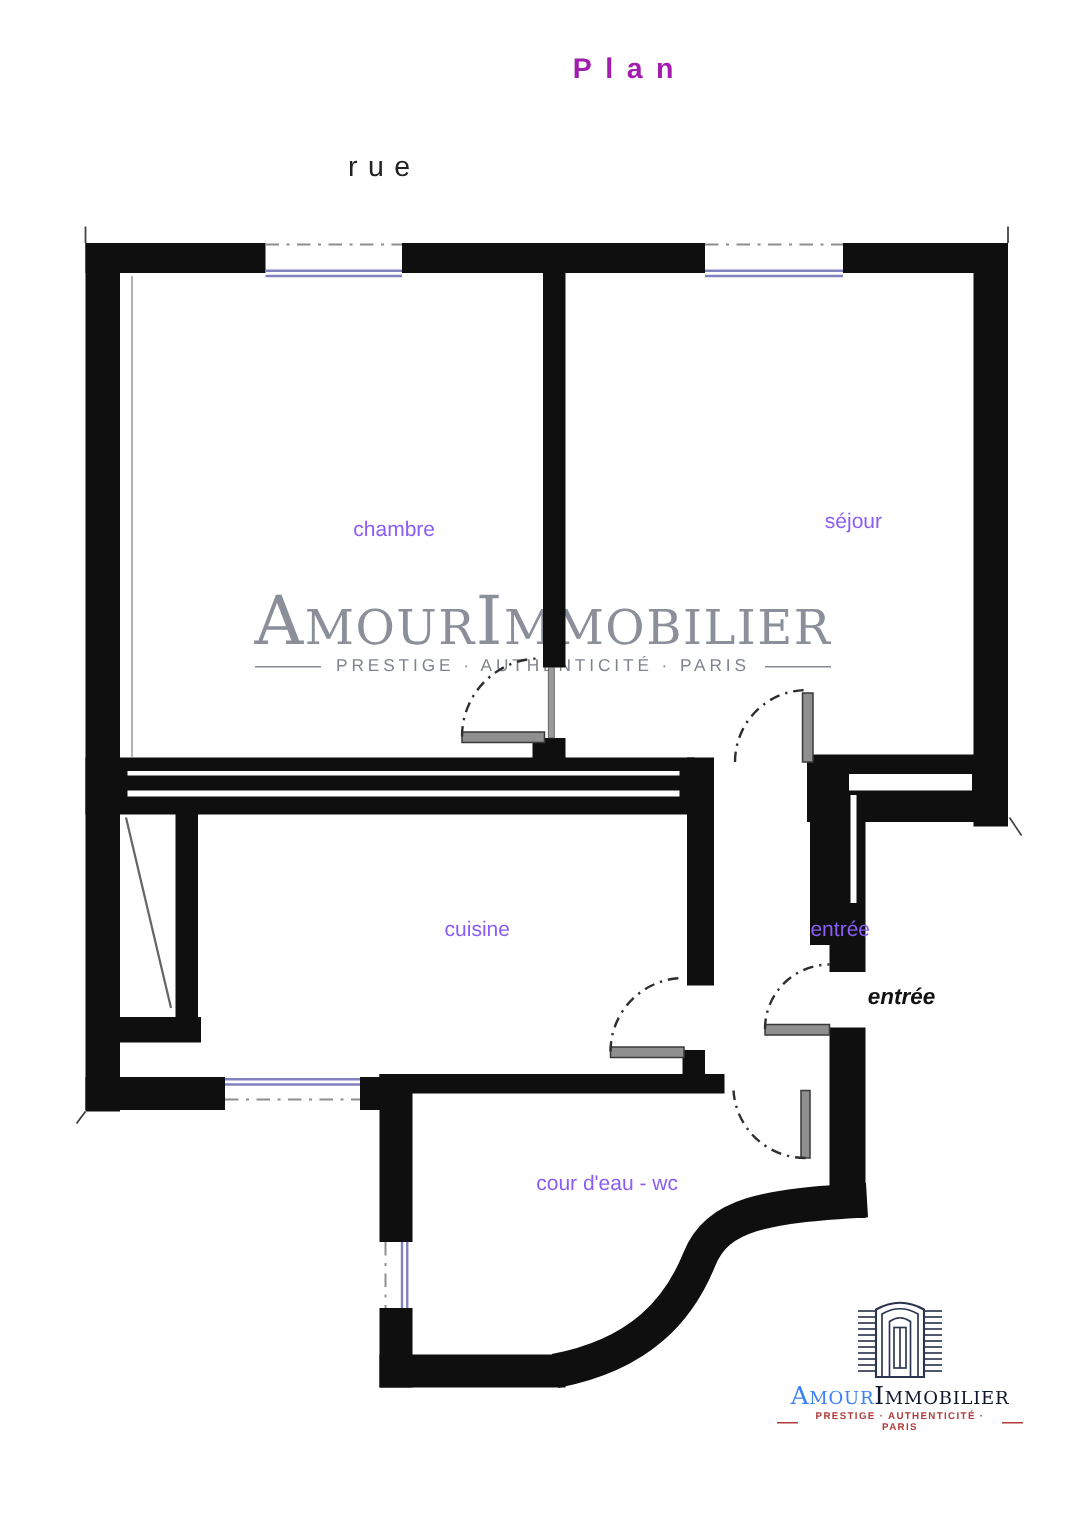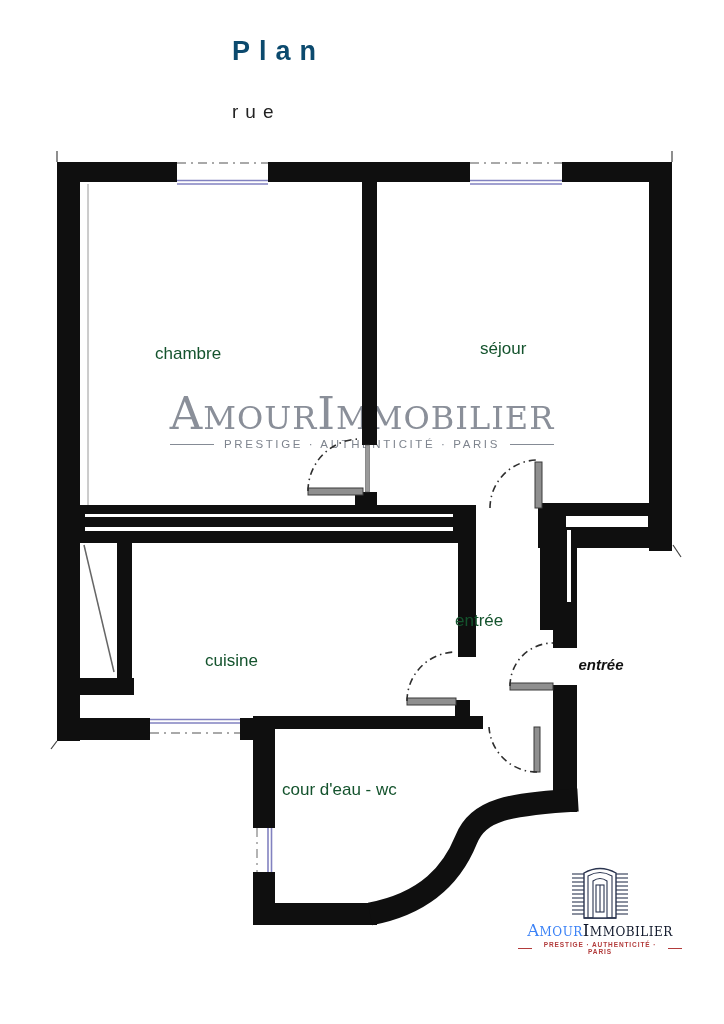--- a/index.html
+++ b/index.html
@@ -3,45 +3,45 @@
 <meta charset="utf-8">
 <style>
   html,body{margin:0;padding:0;background:#ffffff;}
   #stage{
     position:relative;width:724px;height:1024px;background:#ffffff;overflow:hidden;
     font-family:"Liberation Sans", sans-serif;color:#1a1a1a;
   }
   .abs{position:absolute;}
   
   .plan-title{
-    left:232px;top:36px;width:226px;text-align:left;
-    font-size:27px;font-weight:bold;letter-spacing:9px;color:#0c4a6e;
+    left:232px;top:36px;width:226px;text-align:right;
+    font-size:19px;font-weight:bold;letter-spacing:9px;color:#a21caf;
   }
   .street-label{
     left:232px;top:101px;width:226px;text-align:left;
     font-size:19px;letter-spacing:7px;color:#222;
   }
   
   .watermark{left:0;top:392px;width:724px;text-align:center;z-index:1;}
   .wm-brand{
     font-family:"DejaVu Serif", serif;font-variant:small-caps;
     font-size:45px;line-height:44px;letter-spacing:1px;color:#8a8f99;
   }
   .wm-tagline-row{display:flex;align-items:center;justify-content:center;gap:10px;margin-top:2px;}
   .wm-line{width:44px;height:1px;background:#858b95;}
   .wm-tagline{
     font-size:11.5px;letter-spacing:2.6px;color:#7e848e;font-weight:500;
   }
   
   svg.plan{left:0;top:0;z-index:2;}
   
-  .room-label{z-index:3;font-size:17px;color:#14532d;text-align:left;}
+  .room-label{z-index:3;font-size:14px;color:#8b5cf6;text-align:right;}
   .lbl-chambre{left:155px;top:344px;width:135px;}
-  .lbl-sejour{left:480px;top:339px;width:125px;}
-  .lbl-cuisine{left:205px;top:611px;width:135px;margin-top:40px;}
+  .lbl-sejour{left:463px;top:339px;width:125px;}
+  .lbl-cuisine{left:205px;top:611px;width:135px;}
   .lbl-entree{left:455px;top:611px;width:125px;}
   .lbl-sdb{left:282px;top:780px;width:170px;}
   .lbl-cour{left:68px;top:841px;width:74px;line-height:26px;}
   .entrance-arrow-label{
     left:558px;top:656px;width:86px;z-index:3;text-align:center;
     font-size:15px;font-weight:bold;font-style:italic;color:#111;
   }
   
   .logo{left:518px;top:862px;width:164px;text-align:center;z-index:3;}
   .logo-door{display:block;margin:0 auto;}

